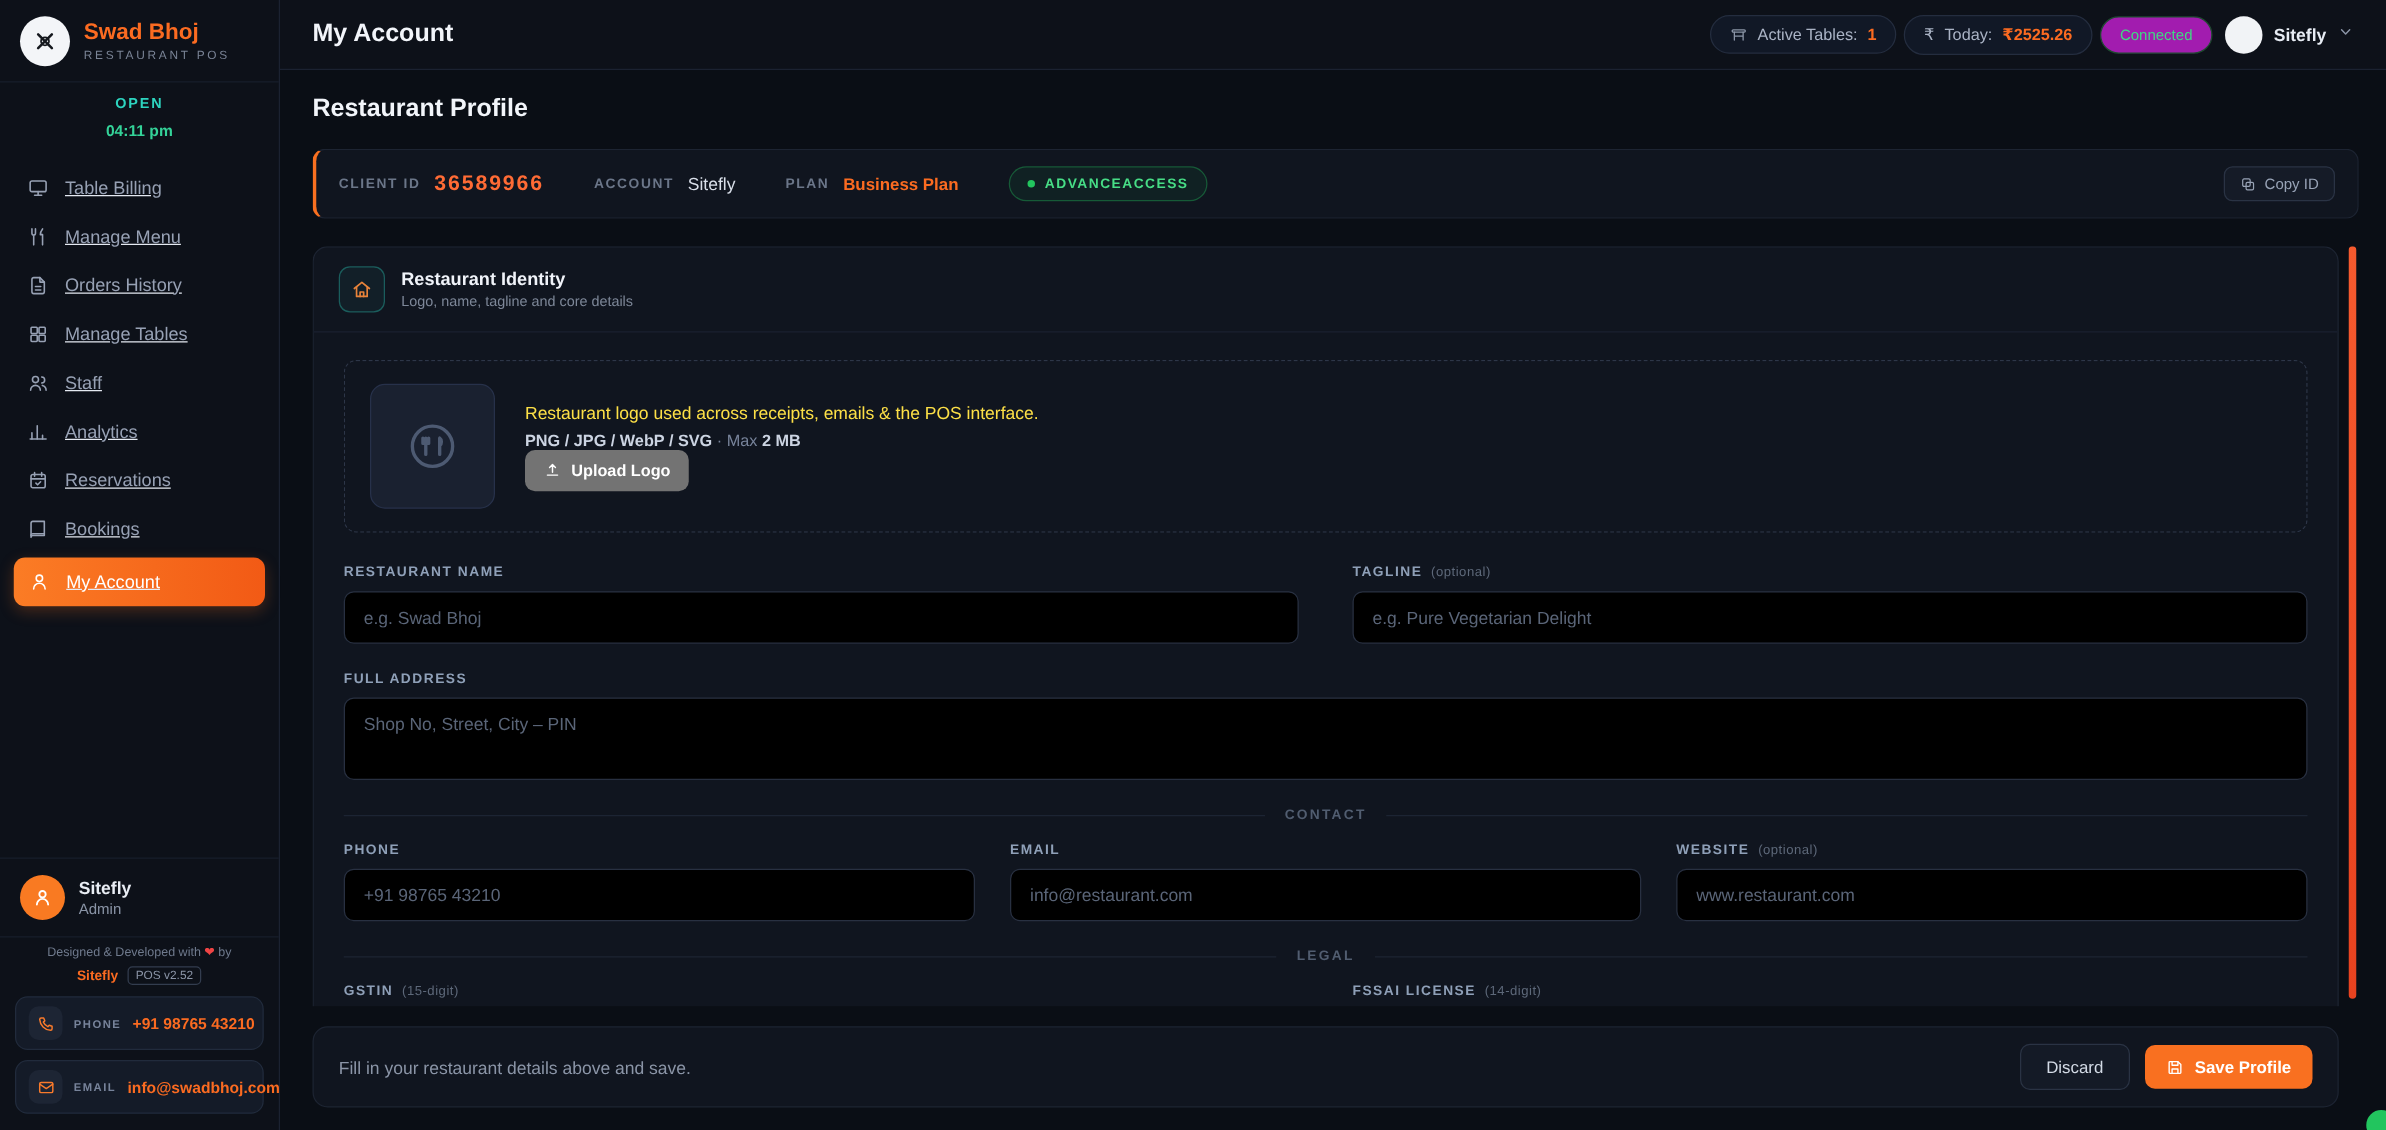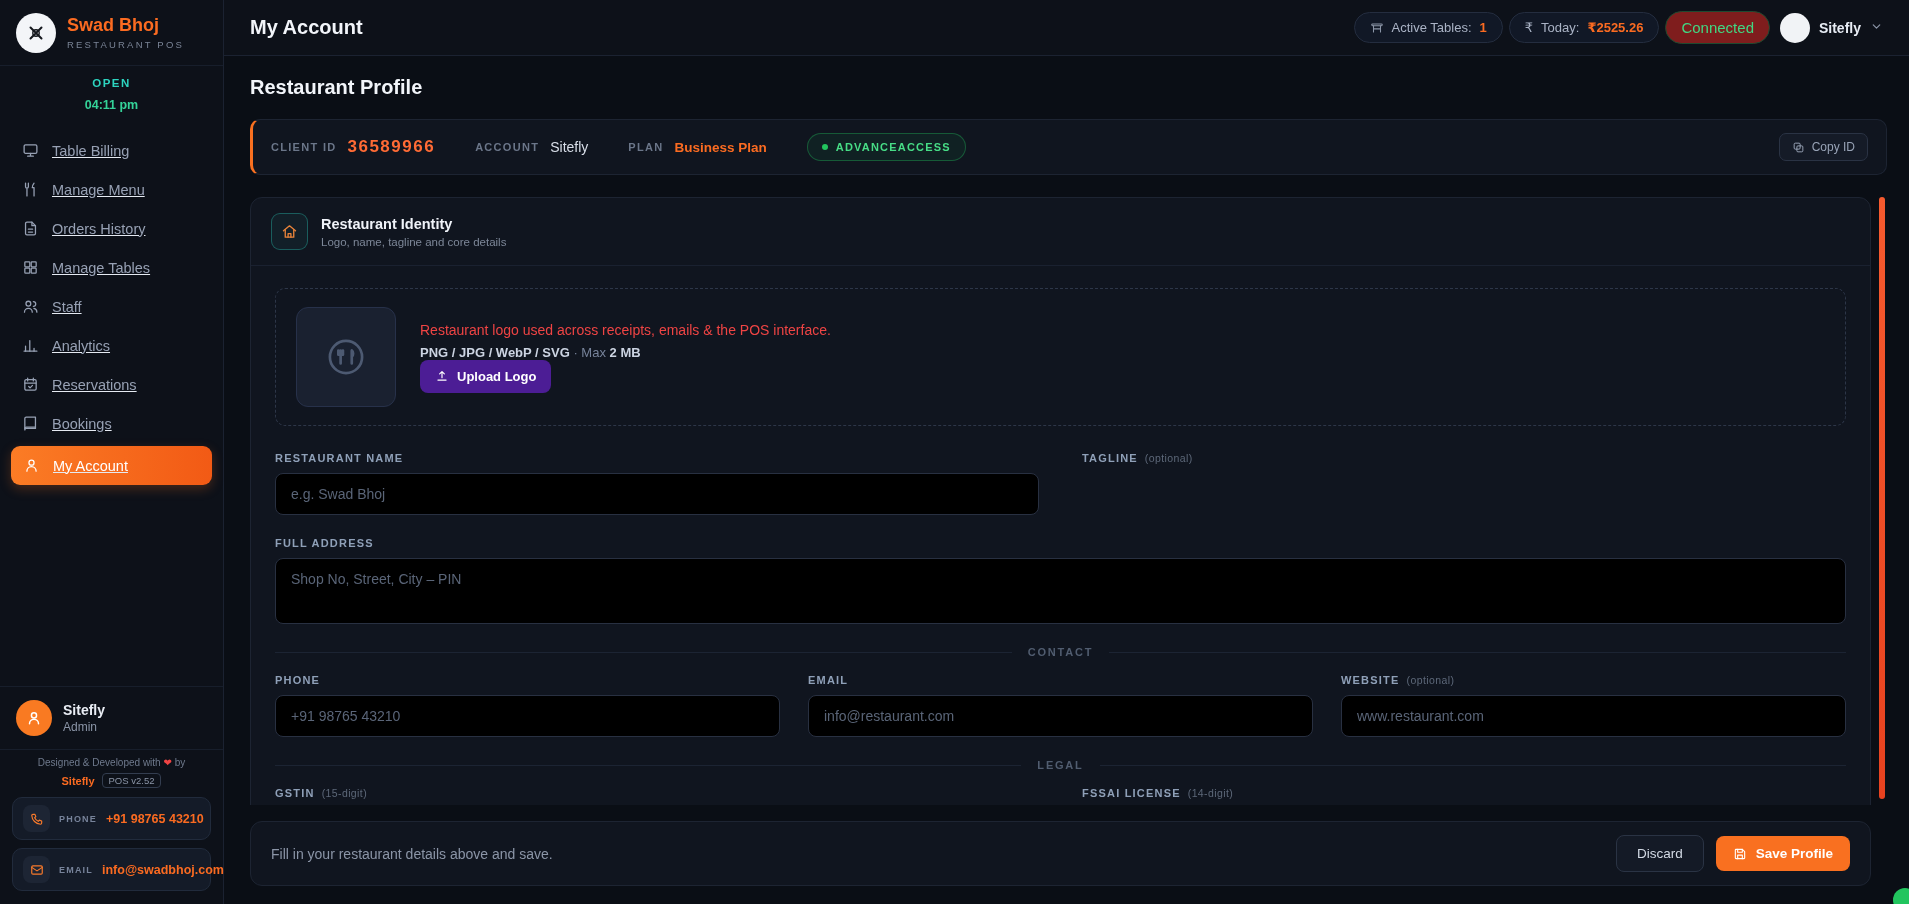--- a/index.html
+++ b/index.html
@@ -39,21 +39,21 @@
   .cb-value { font-size:12.5px; font-weight:bold; color:#fb6b21; white-space:nowrap; }
 
   
   .main-col { flex:1; display:flex; flex-direction:column; min-width:0; }
   .topbar { height:56px; flex-shrink:0; display:flex; align-items:center; padding:0 26px; background:#0d1119; border-bottom:1px solid #1b2231; }
   .topbar h1 { font-size:20px; font-weight:bold; color:#f2f5fa; }
   .topbar-right { margin-left:auto; display:flex; align-items:center; gap:6px; }
   .pill { display:flex; align-items:center; gap:8px; background:#111826; border:1px solid #242d3f; border-radius:999px; padding:7px 15px; font-size:13px; color:#aab3c5; cursor:pointer; }
   .pill svg { width:14px; height:14px; color:#8b95a7; }
   .pill .hl { color:#fb6b21; font-weight:bold; }
-  .pill.connected { color:#41d883; background:#7f1d1d; border-color:#1f4a30; font-size:15px; cursor:default; }
+  .pill.connected { color:#41d883; background:#a21caf; border-color:#1f4a30; font-size:12px; cursor:default; }
   .user-chip { display:flex; align-items:center; gap:9px; cursor:pointer; padding-left:4px; }
   .avatar-white { width:30px; height:30px; border-radius:50%; background:#f1f3f6; }
   .user-chip .name { font-size:14px; color:#e7ecf4; font-weight:bold; }
   .chev { color:#8b95a7; }
   .chev svg { width:13px; height:13px; }
 
   
   .main { flex:1; display:flex; flex-direction:column; padding:16px 22px 18px 26px; overflow:hidden; }
   .page-title { font-size:20px; font-weight:bold; color:#f2f5fa; margin:4px 0 20px; }
   .client-bar { flex-shrink:0; background:#10151f; border:1px solid #1d2432; border-left:3px solid #f97020; border-radius:10px; padding:13px 18px; display:flex; align-items:center; gap:40px; }
@@ -74,25 +74,25 @@
   .card-head { display:flex; align-items:center; gap:13px; padding:15px 20px; border-bottom:1px solid #1a2130; }
   .tile { width:37px; height:37px; border-radius:9px; background:rgba(45,212,191,.06); border:1px solid rgba(45,212,191,.35); display:flex; align-items:center; justify-content:center; color:#e8833a; flex-shrink:0; }
   .tile svg { width:17px; height:17px; }
   .ch-title { font-size:14.5px; font-weight:bold; color:#f0f3f9; }
   .ch-sub { font-size:11.5px; color:#7d8798; margin-top:4px; }
 
   .card-body { padding:22px 24px 24px; }
   .upload-zone { border:1px dashed #2d3648; border-radius:10px; padding:18px 20px; display:flex; align-items:center; gap:24px; }
   .logo-ph { width:100px; height:100px; border-radius:12px; background:#1a2130; border:1px solid #27314a; display:flex; align-items:center; justify-content:center; color:#4d5a72; flex-shrink:0; }
   .logo-ph svg { width:46px; height:46px; }
-  .uz-line1 { font-size:14px; color:#ef4444; }
+  .uz-line1 { font-size:14px; color:#fde047; }
   .uz-line2 { margin-top:7px; font-size:13px; color:#77839a; }
   .uz-formats { color:#ccd4e2; font-weight:bold; }
   .uz-max { color:#ccd4e2; font-weight:bold; }
-  .upload-btn { display:inline-flex; align-items:center; gap:8px; background:#4c1d95; border:none; color:#fff; font-weight:bold; font-size:13px; padding:9px 15px; border-radius:8px; cursor:pointer; font-family:inherit; }
+  .upload-btn { display:inline-flex; align-items:center; gap:8px; background:#737373; border:none; color:#fff; font-weight:bold; font-size:13px; padding:9px 15px; border-radius:8px; cursor:pointer; font-family:inherit; }
   .upload-btn svg { width:14px; height:14px; }
 
   .grid2 { display:grid; grid-template-columns:1fr 1fr; gap:43px; margin-top:26px; }
   .grid3 { display:grid; grid-template-columns:1fr 1fr 1fr; gap:28px; }
   .flabel { display:flex; align-items:baseline; gap:7px; font-size:11px; letter-spacing:1.2px; font-weight:bold; color:#8fa0b8; margin-bottom:9px; }
   .opt { font-size:10.5px; color:#5d6879; font-weight:normal; letter-spacing:.4px; }
   .fld { width:100%; background:#000000; border:1px solid #283041; border-radius:8px; height:42px; padding:0 15px; color:#dfe5ee; font-size:14px; font-family:inherit; outline:none; }
   .fld::placeholder { color:#5a6578; }
   textarea.fld { height:66px; padding:12px 15px; resize:none; display:block; }
   .field { margin-top:0; }
@@ -360,20 +360,21 @@
                 <div class="flabel">
                   <span>RESTAURANT NAME</span>
                 </div>
                 <input class="fld" type="text" placeholder="e.g. Swad Bhoj" style="">
               </div>
               <div class="field">
                 <div class="flabel">
                   <span>TAGLINE</span>
                   <span class="opt">(optional)</span>
                 </div>
+                <input class="fld" type="text" placeholder="e.g. Pure Vegetarian Delight" style="">
               </div>
             </div>
 
             <div class="addr-field">
               <div class="flabel">
                 <span>FULL ADDRESS</span>
               </div>
               <textarea class="fld" placeholder="Shop No, Street, City – PIN" style=""></textarea>
             </div>
 

